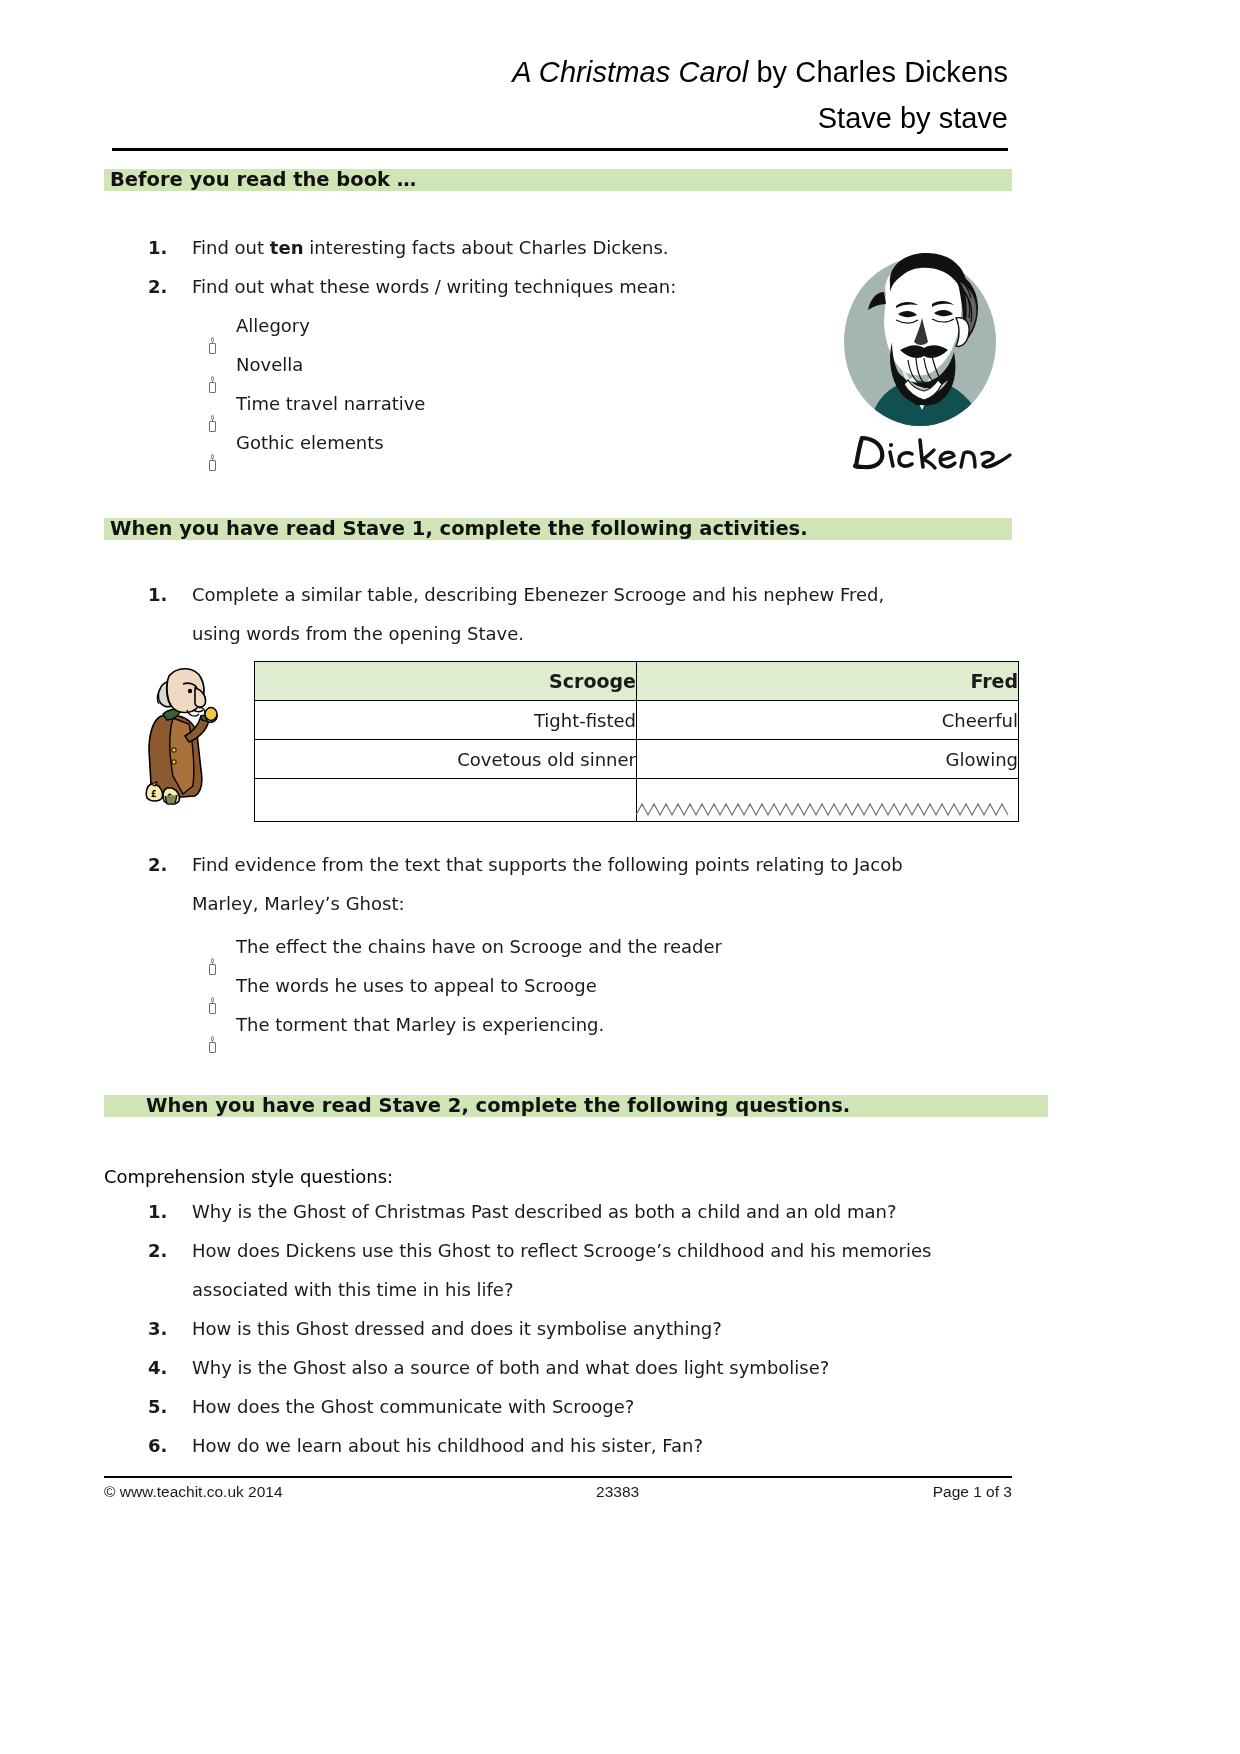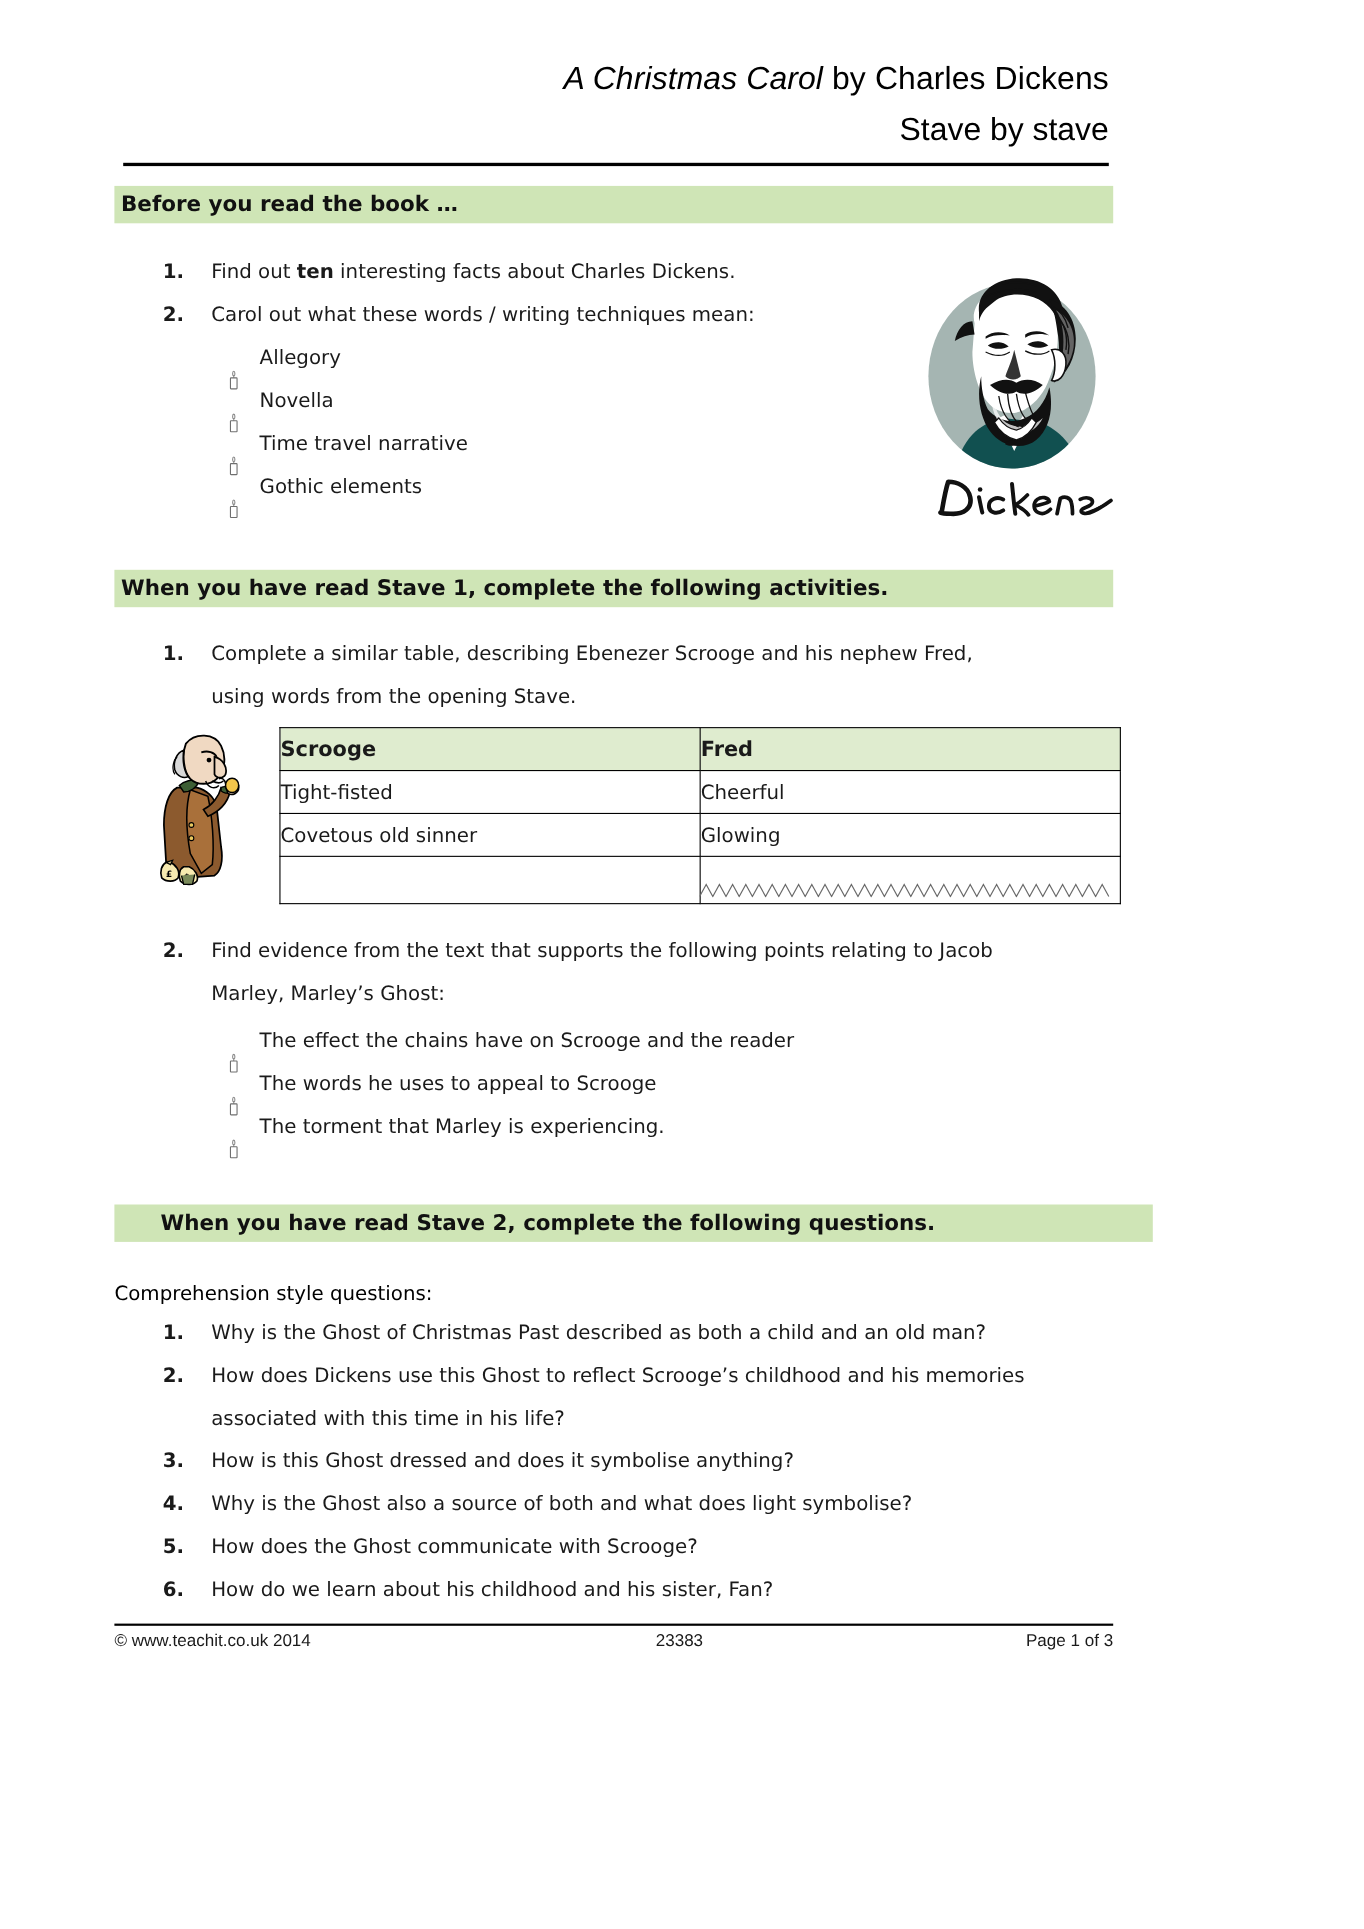--- a/index.html
+++ b/index.html
@@ -55,21 +55,21 @@
     width: 896px;
     height: 3px;
     background: #000000;
   }
 
   
   .bar {
     position: absolute;
     left: 104px;
     width: 908px;
-    height: 34px;
+    height: 22px;
     background: #cfe5b6;
     display: flex;
     align-items: center;
   }
   .bar-text {
     font-family: "DejaVu Sans", sans-serif;
     font-weight: bold;
     font-size: 19.5px;
     line-height: 34px;
     color: #111111;
@@ -168,21 +168,21 @@
 
   
   .tbl {
     position: absolute;
     border-collapse: collapse;
     font-family: "DejaVu Sans", sans-serif;
     table-layout: fixed;
   }
   .tbl td, .tbl th {
     border: 1.5px solid #000000;
-    text-align: left;
+    text-align: right;
     font-size: 18px;
     color: #1a1a1a;
     font-weight: normal;
     height: 38px;
     padding: 0;
   }
   .tbl th {
     background: #dfeccf;
     font-weight: bold;
     font-size: 19px;
@@ -252,21 +252,21 @@
     <span class="bar-text">Before you read the book …</span>
   </div>
 
   <div class="olist" style="left:148px; top:228px; width:640px;">
     <div class="oitem">
       <span class="num">1.</span>
       <span class="txt"><span>Find out </span><b>ten</b><span> interesting facts about Charles Dickens.</span></span>
     </div>
     <div class="oitem">
       <span class="num">2.</span>
-      <span class="txt">Carol out what these words / writing techniques mean:</span>
+      <span class="txt">Find out what these words / writing techniques mean:</span>
     </div>
   </div>
 
   <div class="blist" style="left:200px; top:306px; width:560px;">
     <div class="bitem">
       <span class="bul">
           <span class="candle">
             <span class="flame"></span>
             <span class="wick"></span>
             <span class="body"></span>

